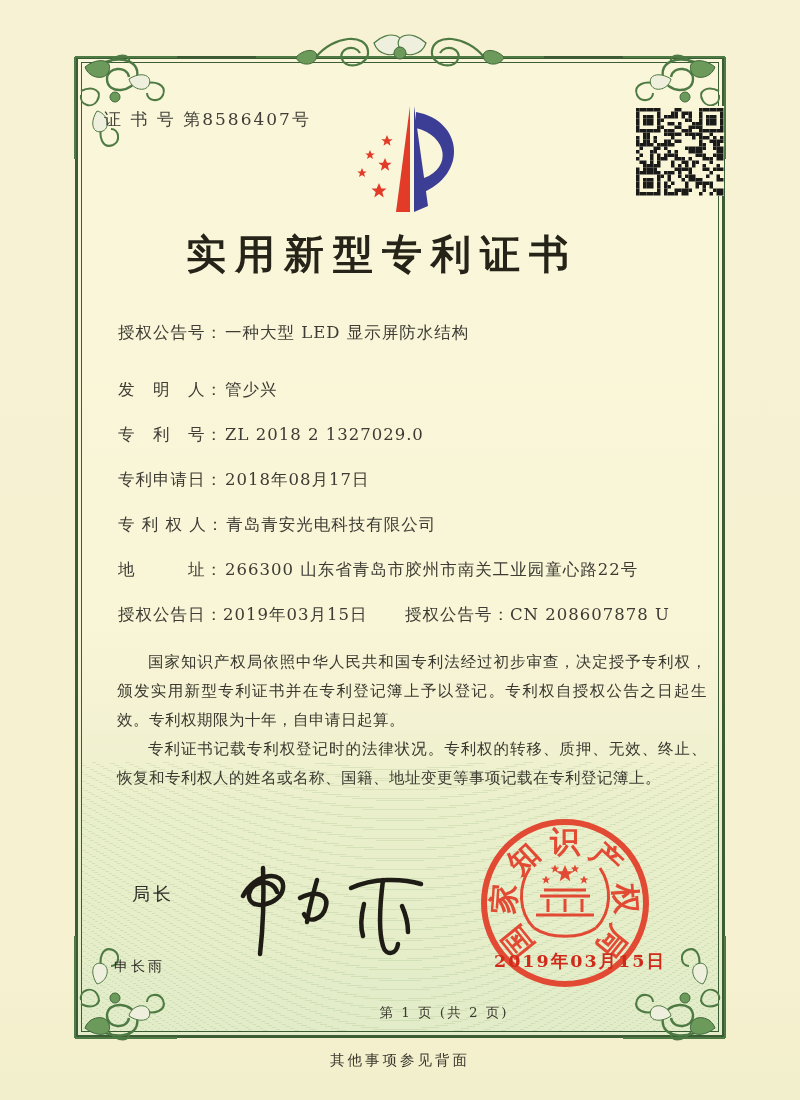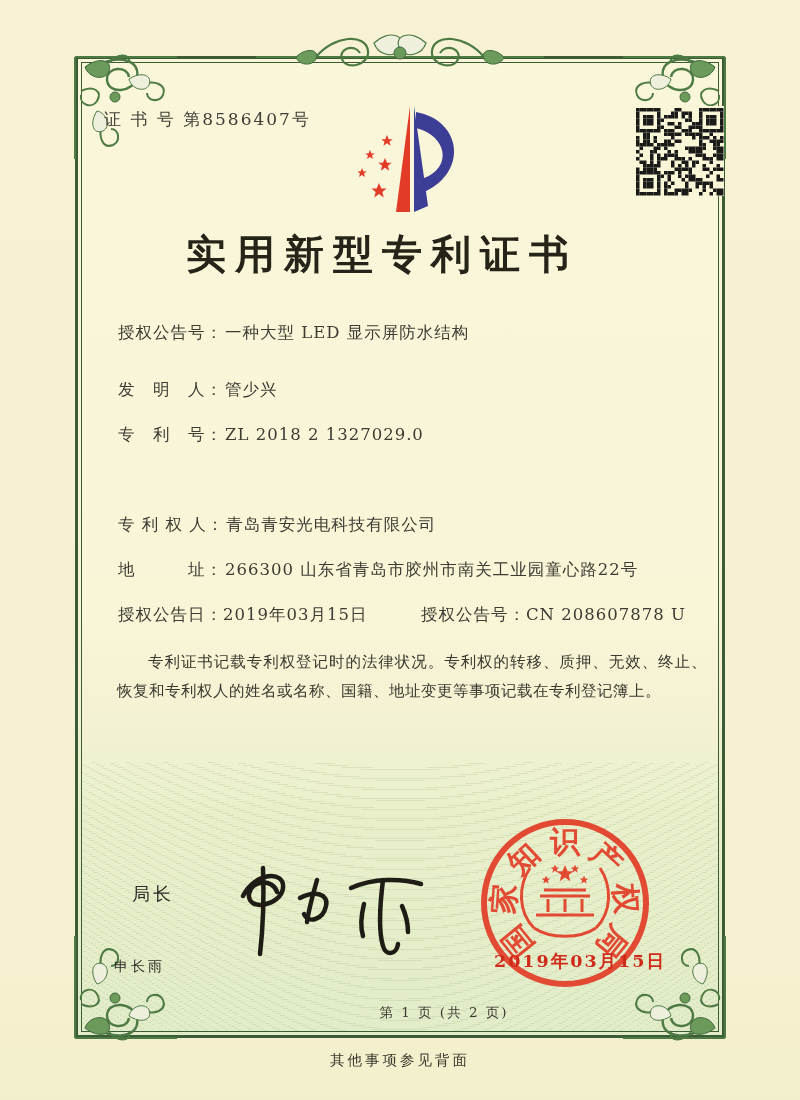--- a/index.html
+++ b/index.html
@@ -18,21 +18,21 @@
   .orn{position:absolute;z-index:3;pointer-events:none;}
   
   .abs{position:absolute;z-index:4;}
   .certno{left:104px;top:108px;font-size:17px;letter-spacing:2px;color:#403e37;}
   .title{left:0;top:227px;width:764px;text-align:center;font-size:40px;font-weight:bold;
          letter-spacing:9px;color:#262419;}
   .row{left:118px;width:600px;font-size:16.5px;color:#3d3b33;letter-spacing:1px;white-space:nowrap;}
   .row .lb{color:#3d3b33;}
   .row .vl{margin-left:2px;}
   .grant{left:118px;width:600px;font-size:16.5px;color:#3d3b33;letter-spacing:1px;}
-  .grant .g2{position:absolute;left:303px;top:0;white-space:nowrap;}
+  .grant .g2{position:absolute;left:287px;top:0;white-space:nowrap;}
   .paras{left:117px;top:648px;width:590px;font-size:15.5px;line-height:29px;
          color:#3a382f;text-align:justify;}
   .paras p{margin:0;text-indent:2em;letter-spacing:.5px;}
   .sig-title{left:132px;top:882px;font-size:18px;color:#2d2b26;
              font-family:"DejaVu Sans",sans-serif;letter-spacing:3px;}
   .sig-name{left:114px;top:958px;font-size:14px;color:#2d2b26;
             font-family:"DejaVu Sans",sans-serif;letter-spacing:3px;}
   .seal-date{left:494px;top:949px;font-size:17.5px;color:#d02a1b;letter-spacing:2px;
              z-index:6;font-weight:bold;}
   .pagefoot{left:0;top:1004px;width:800px;text-align:center;font-size:13.5px;
@@ -457,32 +457,36 @@
 
   <div class="abs row" style="top:322px">
     <span class="lb">授权公告号：</span><span class="vl">一种大型 LED 显示屏防水结构</span>
   </div>
   <div class="abs row" style="top:379px">
     <span class="lb">发　明　人：</span><span class="vl">管少兴</span>
   </div>
   <div class="abs row" style="top:424px">
     <span class="lb">专　利　号：</span><span class="vl">ZL 2018 2 1327029.0</span>
   </div>
+  <div class="abs row" style="top:469px">
+    <span class="lb">专利申请日：</span><span class="vl">2018年08月17日</span>
+  </div>
   <div class="abs row" style="top:514px">
     <span class="lb">专 利 权 人：</span><span class="vl">青岛青安光电科技有限公司</span>
   </div>
   <div class="abs row" style="top:559px">
     <span class="lb">地　　　址：</span><span class="vl">266300 山东省青岛市胶州市南关工业园童心路22号</span>
   </div>
   <div class="abs grant" style="top:604px">
     <span>授权公告日：</span><span>2019年03月15日</span>
     <span class="g2"><span>授权公告号：</span><span>CN 208607878 U</span></span>
   </div>
 
   <div class="abs paras">
+    <p>国家知识产权局依照中华人民共和国专利法经过初步审查，决定授予专利权，颁发实用新型专利证书并在专利登记簿上予以登记。专利权自授权公告之日起生效。专利权期限为十年，自申请日起算。</p>
     <p>专利证书记载专利权登记时的法律状况。专利权的转移、质押、无效、终止、恢复和专利权人的姓名或名称、国籍、地址变更等事项记载在专利登记簿上。</p>
   </div>
 
   <div class="abs sig-title">局长</div>
   <div class="abs sig-name">申长雨</div>
 
   <svg class="abs" style="left:205px;top:852px" width="240" height="110" viewBox="0 0 240 110">
     <g fill="none" stroke="#1f1c15" stroke-width="4.5" stroke-linecap="round">
       <path d="M38,44 C50,20 80,18 78,36 C76,54 42,60 44,42 C46,28 68,26 72,40"></path>
       <path d="M58,16 C59,42 58,76 55,102"></path>

